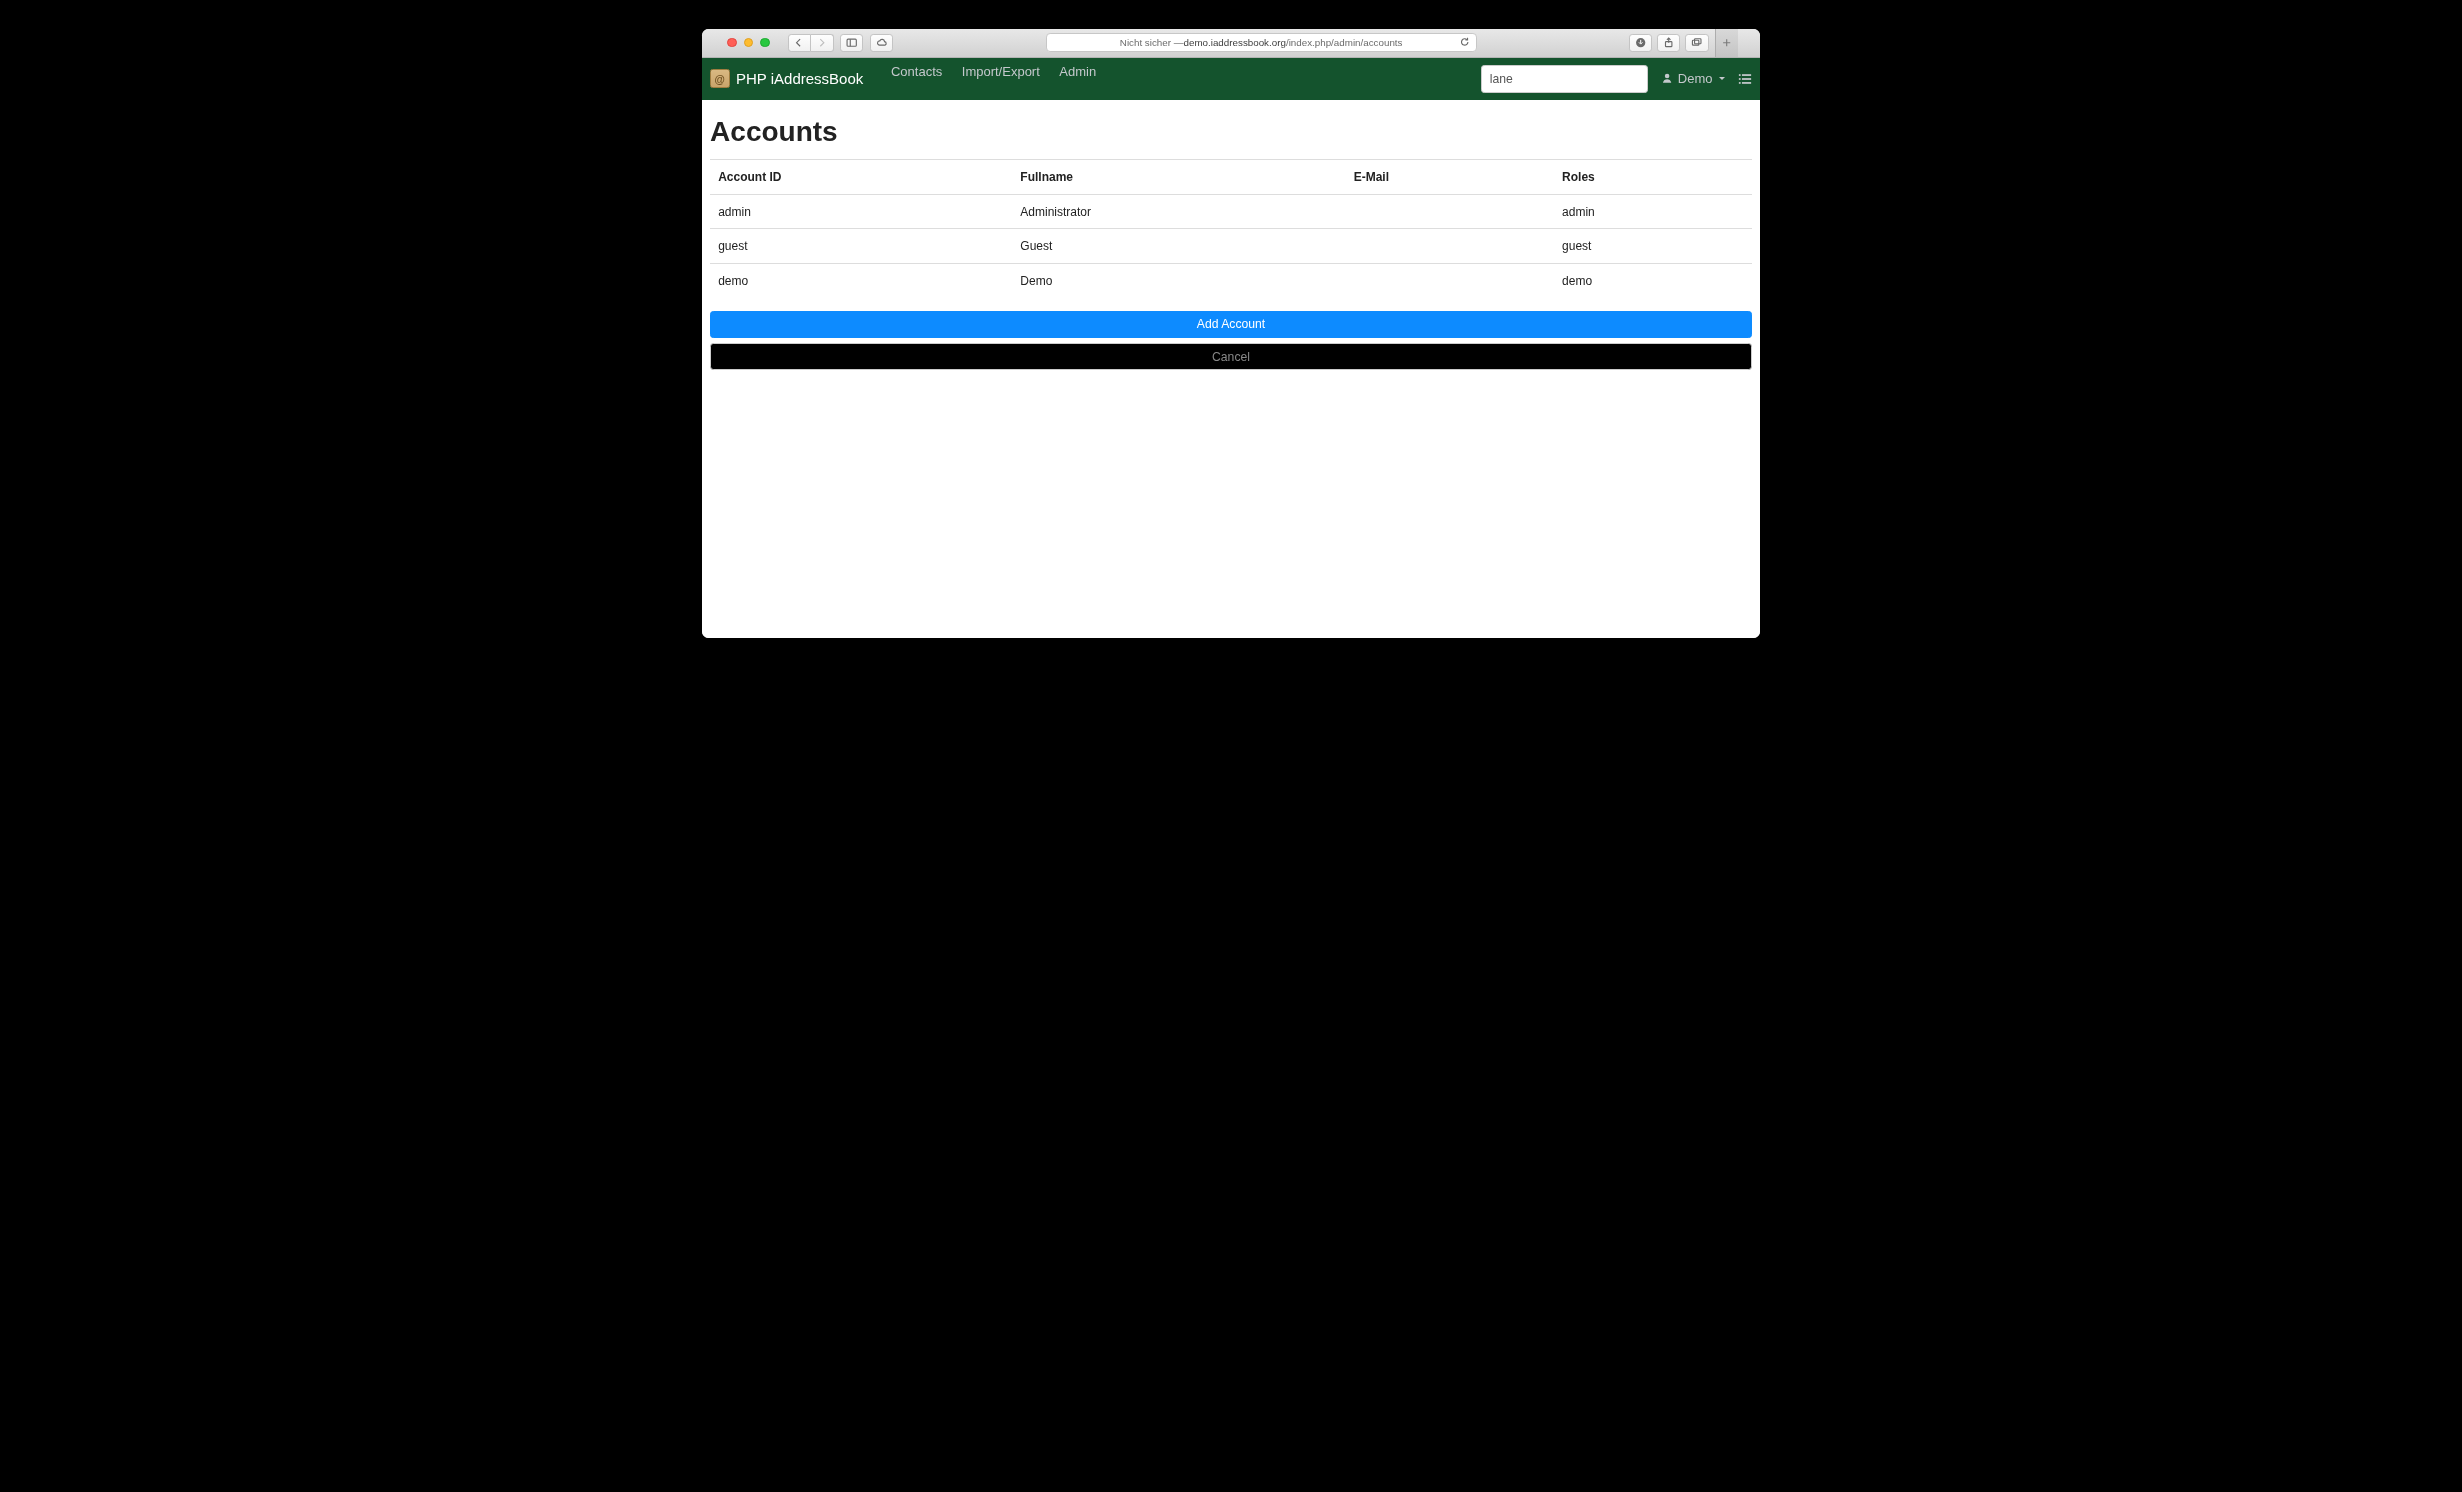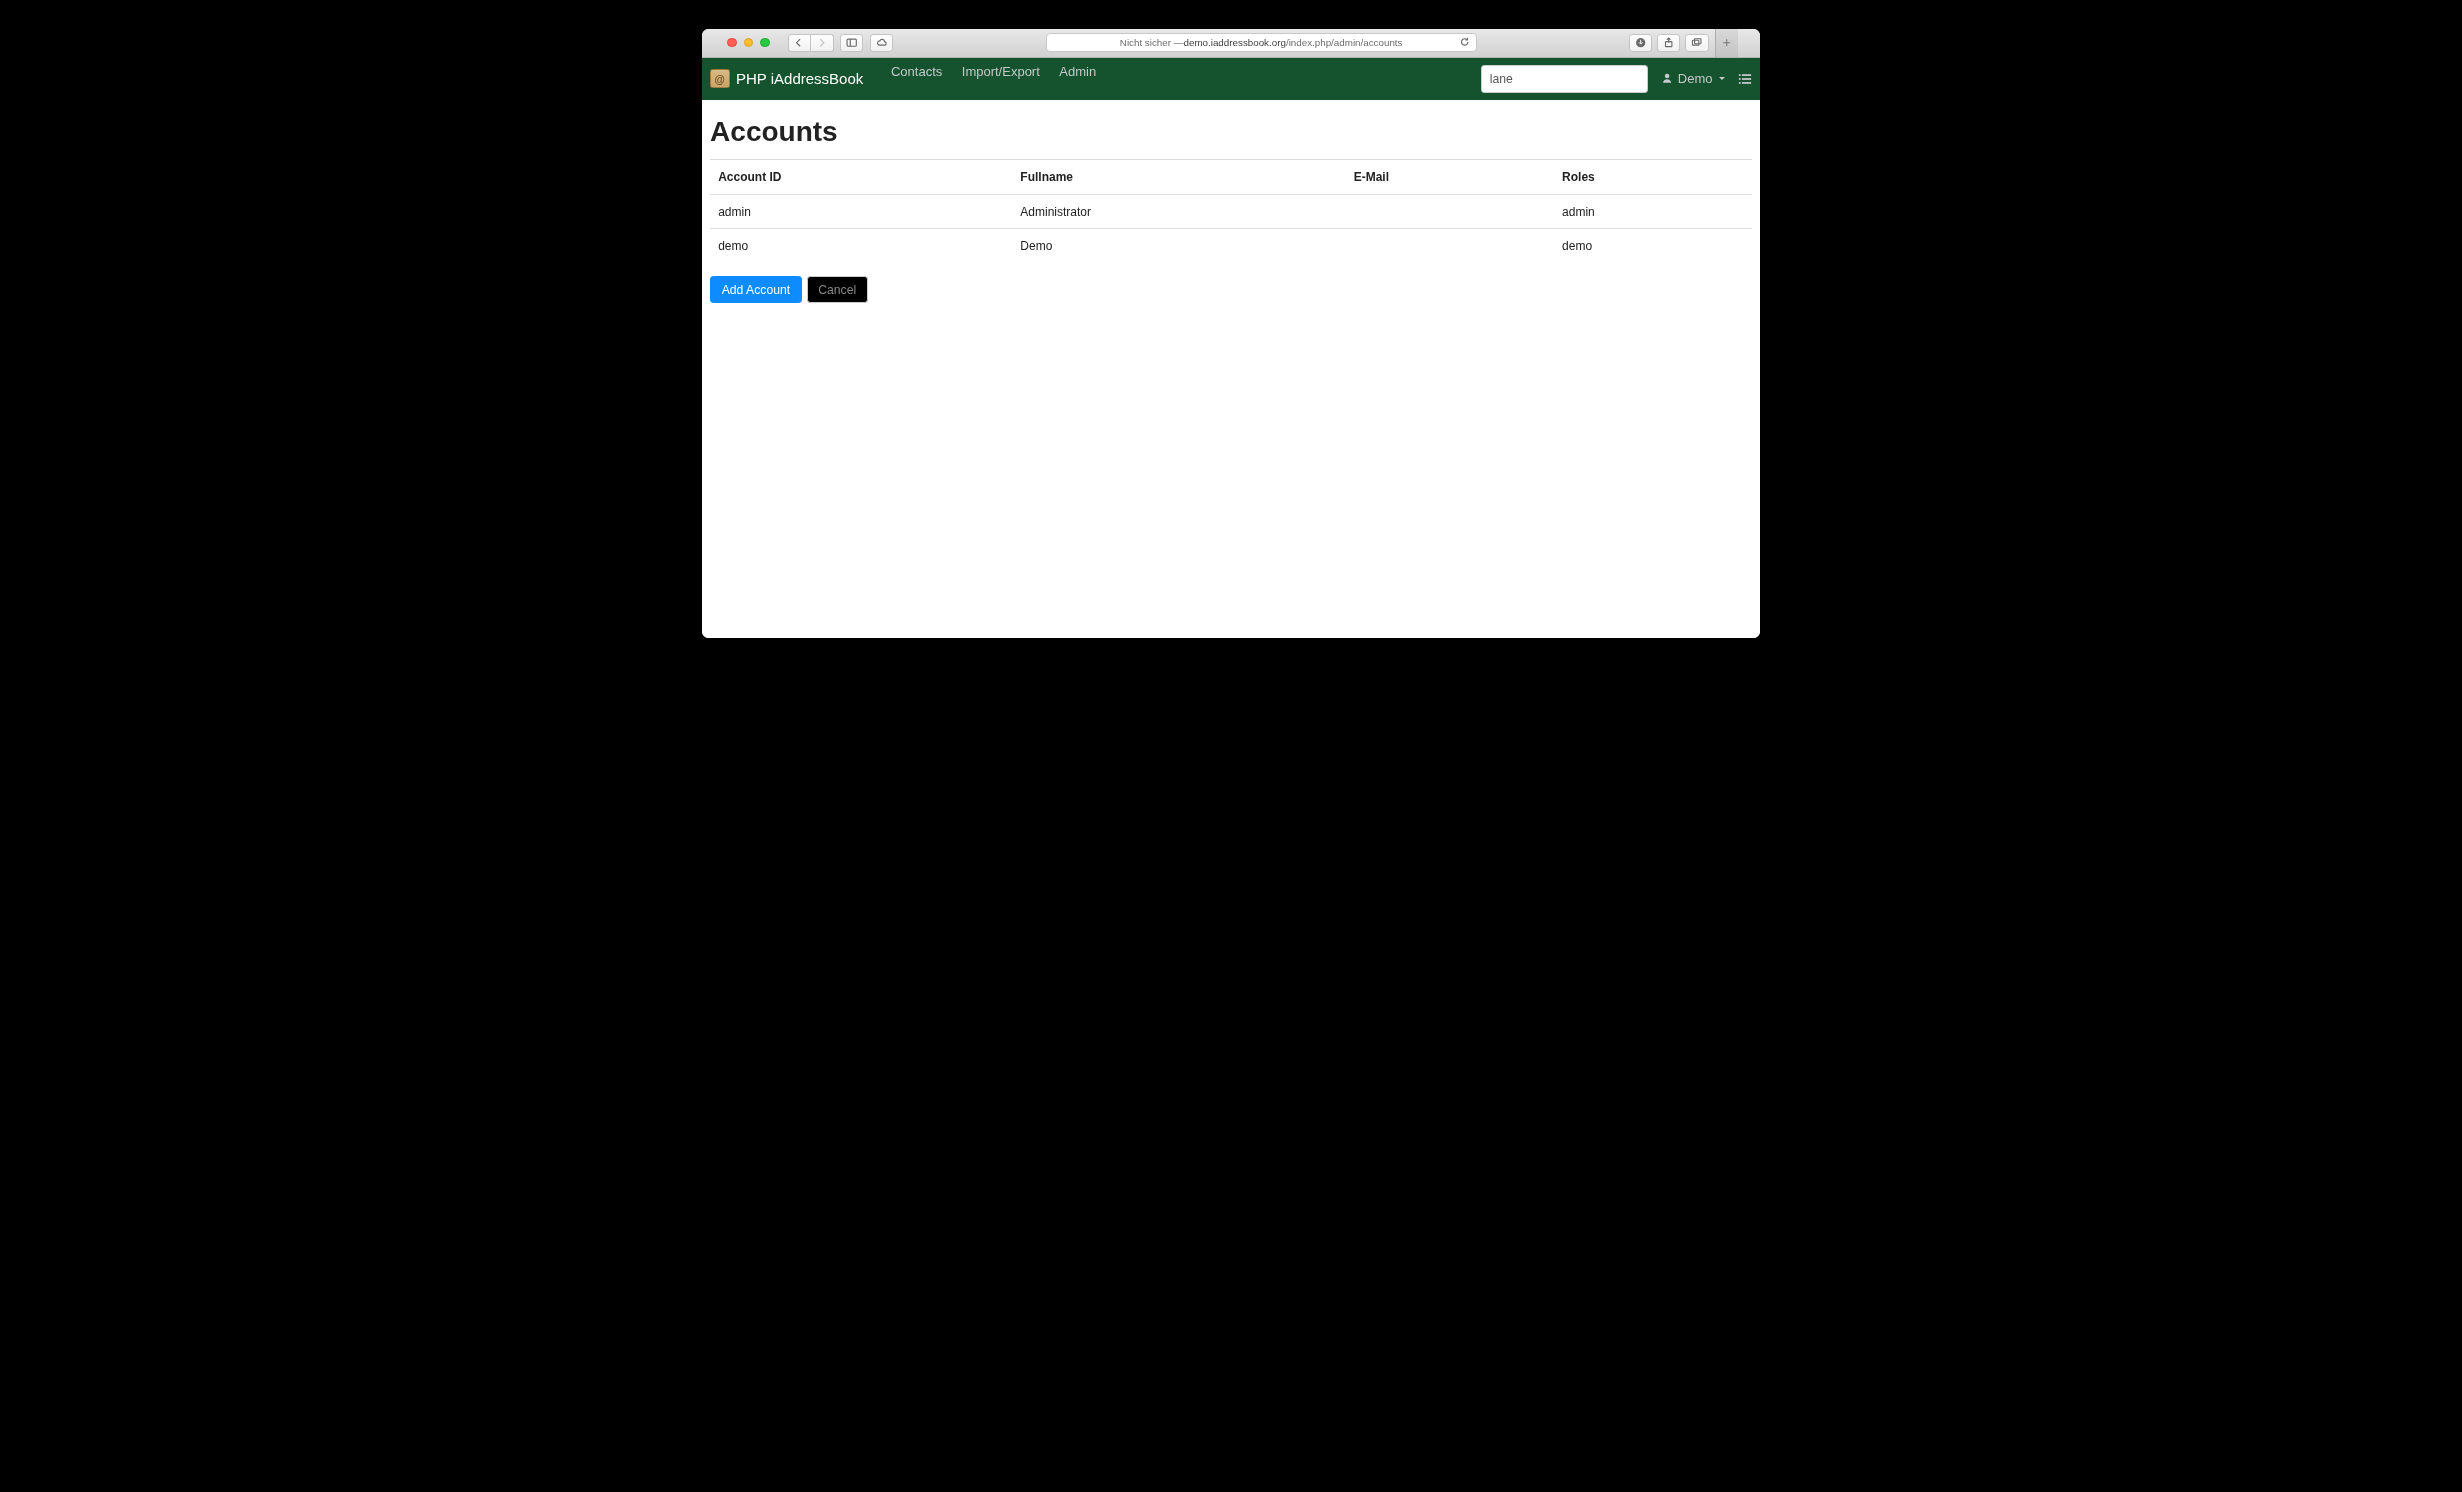--- a/index.html
+++ b/index.html
@@ -151,21 +151,21 @@
       padding:9.8px 8.1px;
       border-top:0.8px solid #ddd;
     }
     table.accounts th { font-weight:700; color:#222; }
     table.accounts tbody tr td { color:#222; }
     table.accounts col.c-id { width:29%; }
     table.accounts col.c-full { width:32%; }
     table.accounts col.c-email { width:20%; }
     table.accounts col.c-roles { width:19%; }
 
-    .btn-row { margin-top:13px; display:flex; gap:4.9px; }
+    .btn-row { margin-top:13px; display:flex; gap:4.9px;flex-direction:column; }
     .btn {
       display:inline-flex; align-items:center; justify-content:center;
       padding:5.7px 10.6px; font-size:12.2px; border-radius:3.3px; cursor:pointer;
     }
     .btn-primary { background:#0d8bff; color:#fff; border:0.8px solid #0d8bff; }
     .btn-default { background:#000000; color:#888; border:0.8px solid #ccc; }
 
   </style>
 </head>
 <body>
@@ -304,20 +304,26 @@
         </tr>
       </thead>
       <tbody>
         <tr>
           <td>admin</td>
           <td>Administrator</td>
           <td></td>
           <td>admin</td>
         </tr>
         <tr>
+          <td>guest</td>
+          <td>Guest</td>
+          <td></td>
+          <td>guest</td>
+        </tr>
+        <tr>
           <td>demo</td>
           <td>Demo</td>
           <td></td>
           <td>demo</td>
         </tr>
       </tbody>
     </table>
 
     <div class="btn-row">
       <button class="btn btn-primary">Add Account</button>

